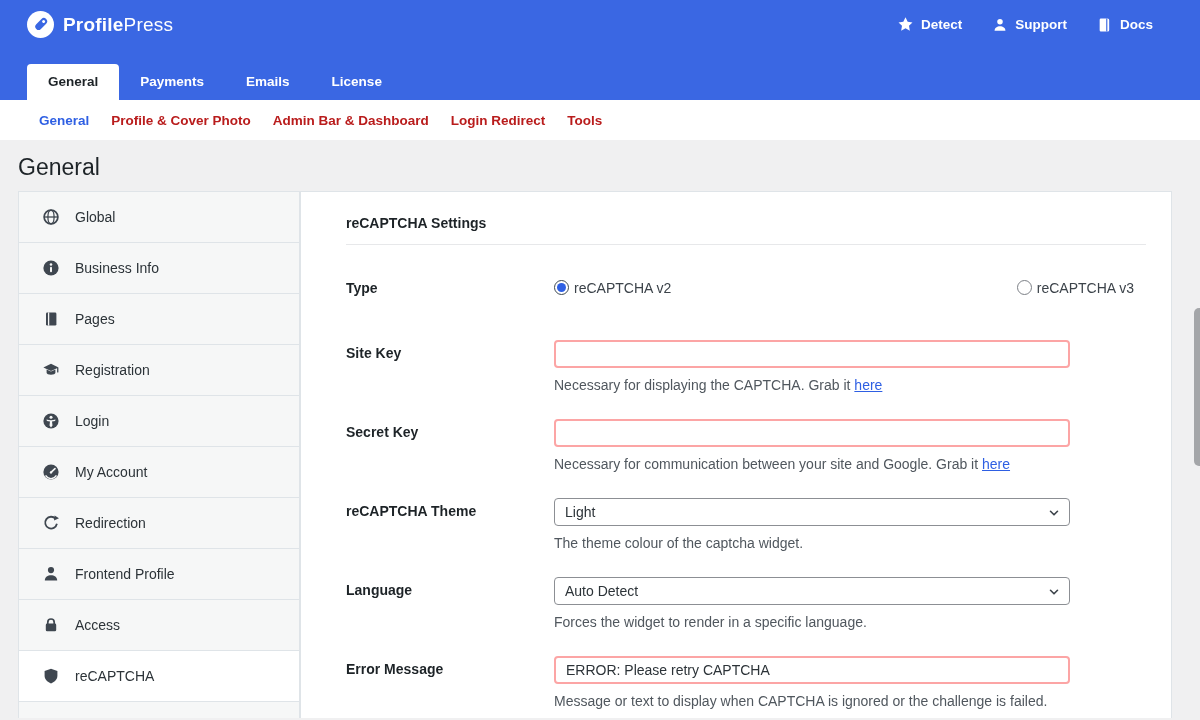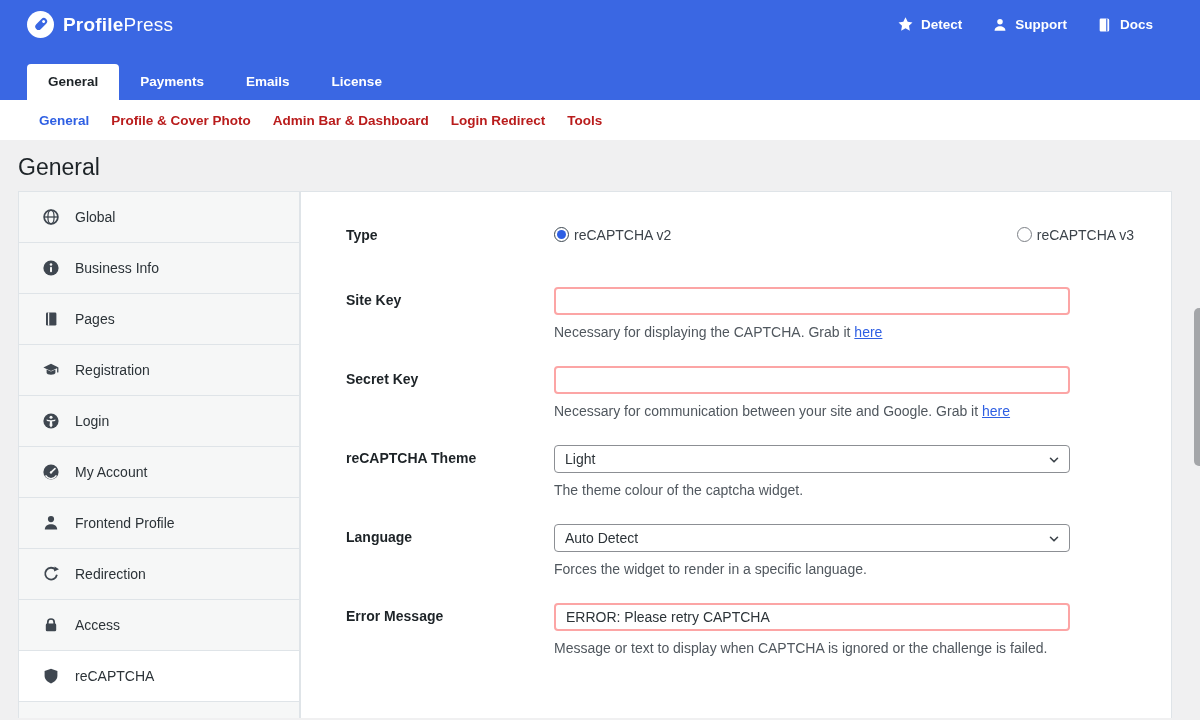--- a/index.html
+++ b/index.html
@@ -200,61 +200,64 @@
               <path d="M9 9.4 L13 5.6" stroke="#f6f7f7" stroke-width="1.6" stroke-linecap="round"></path>
               <circle cx="9" cy="9.4" r="1.2" fill="#f6f7f7"></circle>
               <path d="M3.6 12.4 a6.2 6.2 0 0 0 10.8 0" fill="none" stroke="#f6f7f7" stroke-width="1.3"></path>
             </svg>
           </span>
           <span>My Account</span>
         </a>
 
         <a class="side-item">
           <span class="s-icon">
+            <svg width="18" height="18" viewBox="0 0 18 18">
+              <path d="M13.6 4.8 A5.9 5.9 0 1 0 14.9 9.8" fill="none" stroke="currentColor" stroke-width="1.8"></path>
+              <path d="M12.6 1.4 L17 4.2 L12 6.4 Z" fill="currentColor"></path>
+            </svg>
+          </span>
+          <span>Redirection</span>
+        </a>
+
+        <a class="side-item">
+          <span class="s-icon">
             <svg width="18" height="18" viewBox="0 0 18 18" fill="currentColor">
               <circle cx="9" cy="5.1" r="3.1"></circle>
               <path d="M2.8 15.6 c0-3.6 3-5.3 6.2-5.3 s6.2 1.7 6.2 5.3 z"></path>
             </svg>
           </span>
           <span>Frontend Profile</span>
         </a>
 
         <a class="side-item">
           <span class="s-icon">
             <svg width="18" height="18" viewBox="0 0 18 18">
-              <path d="M13.6 4.8 A5.9 5.9 0 1 0 14.9 9.8" fill="none" stroke="currentColor" stroke-width="1.8"></path>
-              <path d="M12.6 1.4 L17 4.2 L12 6.4 Z" fill="currentColor"></path>
-            </svg>
-          </span>
-          <span>Redirection</span>
-        </a>
-
-        <a class="side-item">
-          <span class="s-icon">
-            <svg width="18" height="18" viewBox="0 0 18 18">
               <path d="M5.8 8 V6.2 a3.2 3.2 0 0 1 6.4 0 V8" fill="none" stroke="currentColor" stroke-width="1.7"></path>
               <rect x="3.8" y="7.5" width="10.4" height="7.8" rx="1.4" fill="currentColor"></rect>
             </svg>
           </span>
           <span>Access</span>
         </a>
 
         <a class="side-item active">
           <span class="s-icon">
             <svg width="18" height="18" viewBox="0 0 18 18" fill="currentColor">
               <path d="M9 1.7 L15.4 4 V8.6 c0 3.9 -2.5 6.3 -6.4 7.9 C5.1 14.9 2.6 12.5 2.6 8.6 V4 Z"></path>
             </svg>
           </span>
           <span>reCAPTCHA</span>
         </a>
 
         <a class="side-item stub"></a>
       </aside>
 
       <main class="panel">
+        <div class="panel-head">
+          <h2>reCAPTCHA Settings</h2>
+        </div>
 
         <div class="fields">
 
           <div class="field-row type-row">
             <div class="f-label">Type</div>
             <div class="f-control radios">
               <label class="radio">
                 <span class="rb checked"></span>
                 <span>reCAPTCHA v2</span>
               </label>

